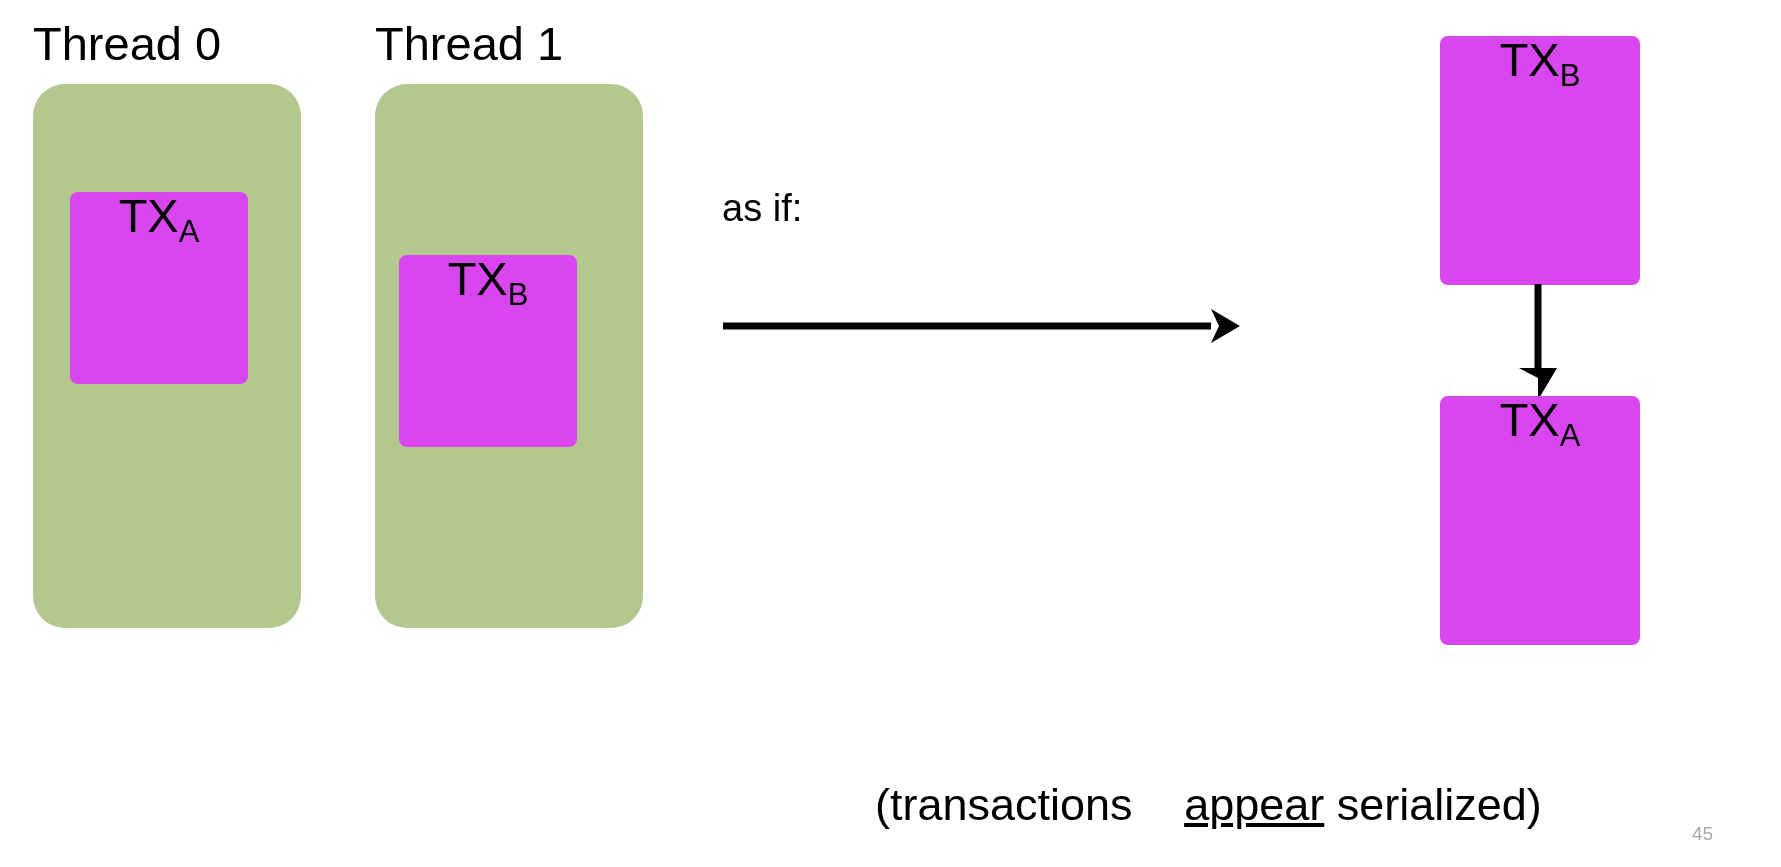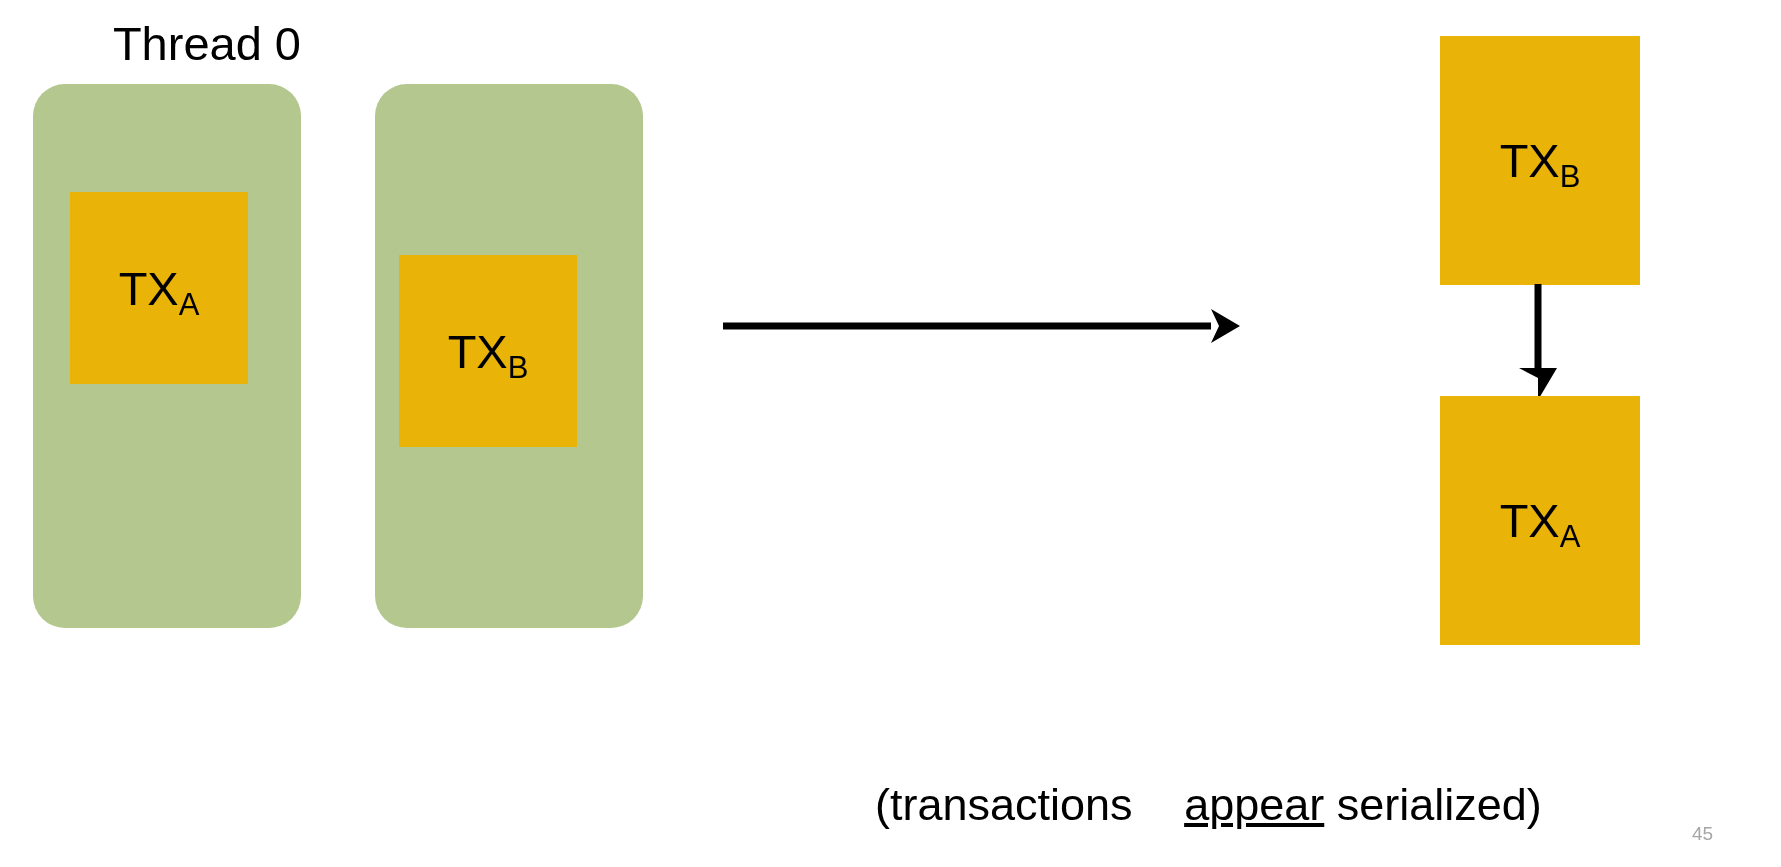--- a/index.html
+++ b/index.html
@@ -19,41 +19,41 @@
     overflow: hidden;
   }
 
   
   .thread-label {
     position: absolute;
     font-size: 47px;
     line-height: 1;
     color: #000000;
     white-space: nowrap;
-    text-align: right;
+    text-align: left;
   }
   #thread0-label { left: 33px;  top: 20px;  width: 268px; }
   #thread1-label { left: 375px; top: 20px;  width: 268px; }
 
   
   .thread-column {
     position: absolute;
     background: #b3c78f;
     border-radius: 32px;
   }
   #thread0-column { left: 33px;  top: 84px; width: 268px; height: 544px; }
   #thread1-column { left: 375px; top: 84px; width: 268px; height: 544px; }
 
   
   .tx-box {
     position: absolute;
-    background: #eab308;
+    background: #d946ef;
     display: flex;
-    align-items: center;
     justify-content: center;
+    border-radius: 8px;
   }
   #tx-a-concurrent { left: 70px;  top: 192px; width: 178px; height: 192px; }
   #tx-b-concurrent { left: 399px; top: 255px; width: 178px; height: 192px; }
   #tx-b-serial     { left: 1440px; top: 36px;  width: 200px; height: 249px; }
   #tx-a-serial     { left: 1440px; top: 396px; width: 200px; height: 249px; }
 
   .tx-label {
     font-size: 47px;
     line-height: 1;
     color: #000000;
@@ -125,34 +125,36 @@
     color: #a6a6a6;
   }
 </style>
 </head>
 <body>
 
 <div id="slide">
 
   <div id="thread0-label" class="thread-label">Thread 0</div>
 
+  <div id="thread1-label" class="thread-label">Thread 1</div>
 
   <div id="thread0-column" class="thread-column"></div>
 
   <div id="thread1-column" class="thread-column"></div>
 
   <div id="tx-a-concurrent" class="tx-box">
     <span class="tx-label"><span>TX</span><span class="sub">A</span></span>
   </div>
 
   <div id="tx-b-concurrent" class="tx-box">
     <span class="tx-label"><span>TX</span><span class="sub">B</span></span>
   </div>
 
   <div id="as-if-block">
+    <div id="as-if-line1">as if:</div>
   </div>
 
   <svg id="horizontal-arrow" viewBox="0 0 525 56">
     <line x1="8" y1="28" x2="496" y2="28" stroke="#000000" stroke-width="7"></line>
     <polygon points="496,11 525,28 496,45 504,28" fill="#000000"></polygon>
   </svg>
 
   <div id="tx-b-serial" class="tx-box">
     <span class="tx-label"><span>TX</span><span class="sub">B</span></span>
   </div>

